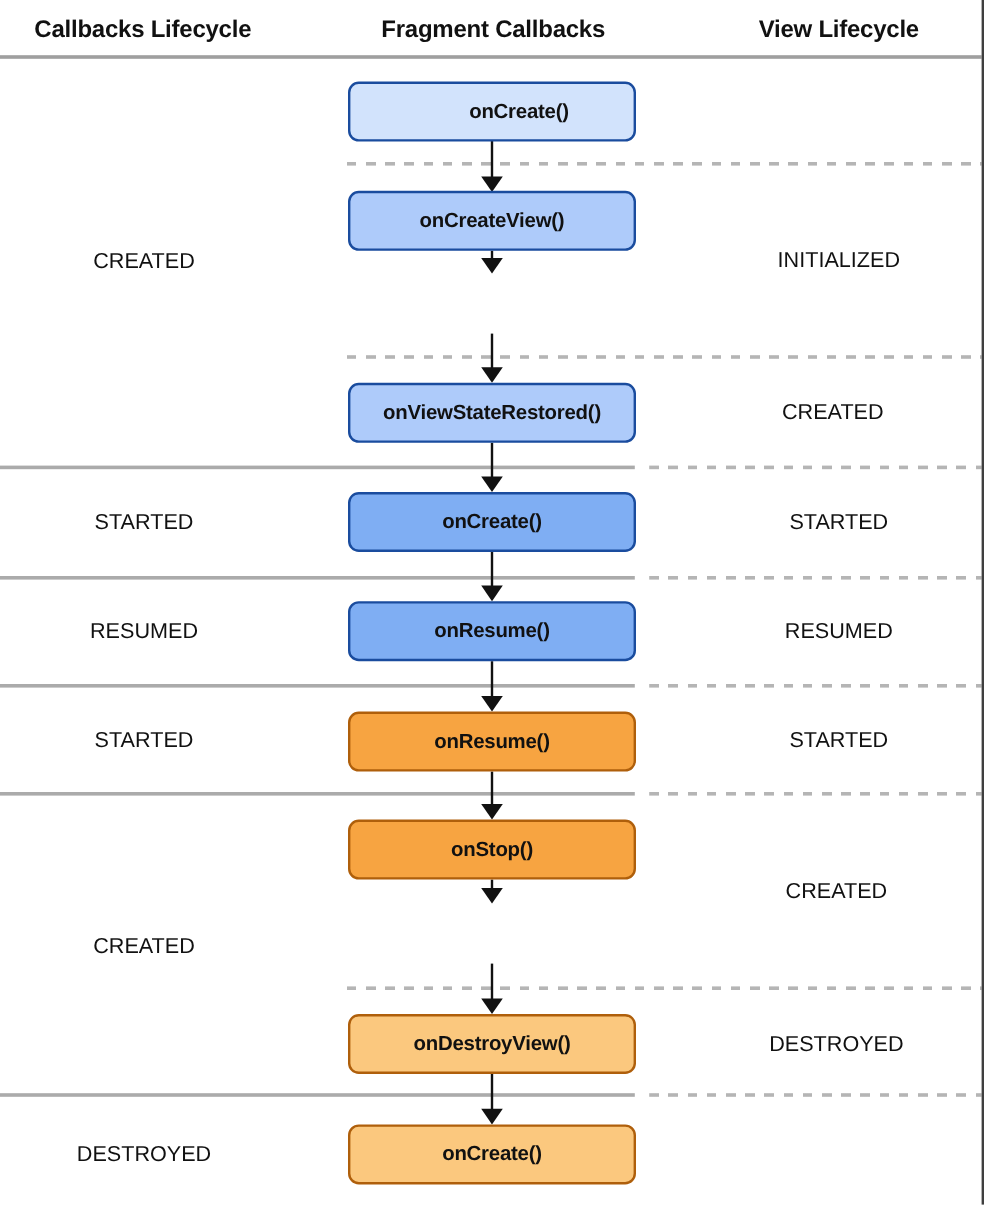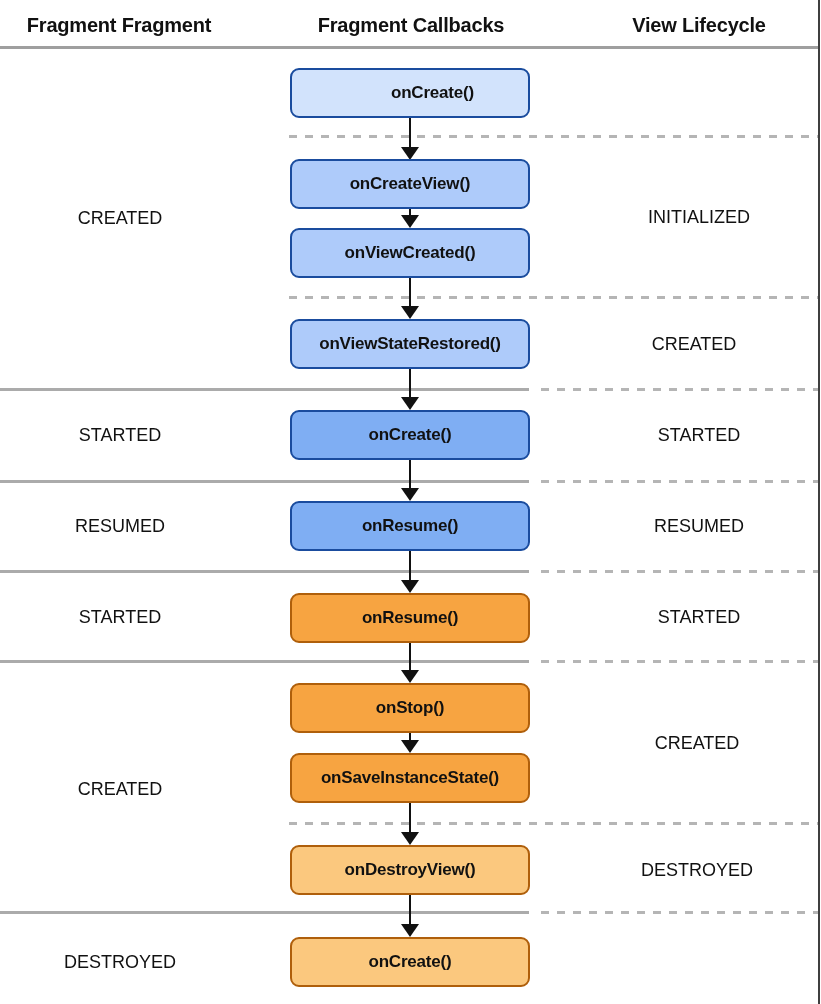--- a/index.html
+++ b/index.html
@@ -39,21 +39,21 @@
 
   .state{position:absolute;transform:translate(-50%,-50%);font-size:18px;font-weight:normal;
     color:var(--text);white-space:nowrap;}
   .right-edge{position:absolute;left:818px;top:0;width:2px;height:1004px;background:var(--right-edge);}
 </style>
 </head>
 <body>
 
 <div class="canvas">
 
-  <div class="col-header" style="left:119px;top:25px">Fragment Fragment</div>
+  <div class="col-header" style="left:119px;top:25px">Callbacks Lifecycle</div>
   <div class="col-header" style="left:411px;top:25px">Fragment Callbacks</div>
   <div class="col-header" style="left:699px;top:25px">View Lifecycle</div>
   <div class="hdr-rule" style="top:46px"></div>
 
   <div class="line-solid" style="top:388px"></div>
   <div class="line-solid" style="top:480px"></div>
   <div class="line-solid" style="top:570px"></div>
   <div class="line-solid" style="top:660px"></div>
   <div class="line-solid" style="top:911px"></div>
 
@@ -102,27 +102,25 @@
       <div class="stem"></div>
       <div class="head"></div>
     </div>
   <div class="arrow" style="top:895px;height:42px">
       <div class="stem"></div>
       <div class="head"></div>
     </div>
 
   <div class="cb v-blue1" style="top:68px">onCreate()</div>
   <div class="cb v-blue2" style="top:159px">onCreateView()</div>
-  <div class="cb v-blue2" style="top:228px">onViewCreated()</div>
   <div class="cb v-blue2" style="top:319px">onViewStateRestored()</div>
   <div class="cb v-blue3" style="top:410px">onCreate()</div>
   <div class="cb v-blue3" style="top:501px">onResume()</div>
   <div class="cb v-orange1" style="top:593px">onResume()</div>
   <div class="cb v-orange1" style="top:683px">onStop()</div>
-  <div class="cb v-orange1" style="top:753px">onSaveInstanceState()</div>
   <div class="cb v-orange2" style="top:845px">onDestroyView()</div>
   <div class="cb v-orange2" style="top:937px">onCreate()</div>
 
   <div class="state" style="left:120px;top:218px">CREATED</div>
   <div class="state" style="left:120px;top:435px">STARTED</div>
   <div class="state" style="left:120px;top:526px">RESUMED</div>
   <div class="state" style="left:120px;top:617px">STARTED</div>
   <div class="state" style="left:120px;top:789px">CREATED</div>
   <div class="state" style="left:120px;top:962px">DESTROYED</div>
 

